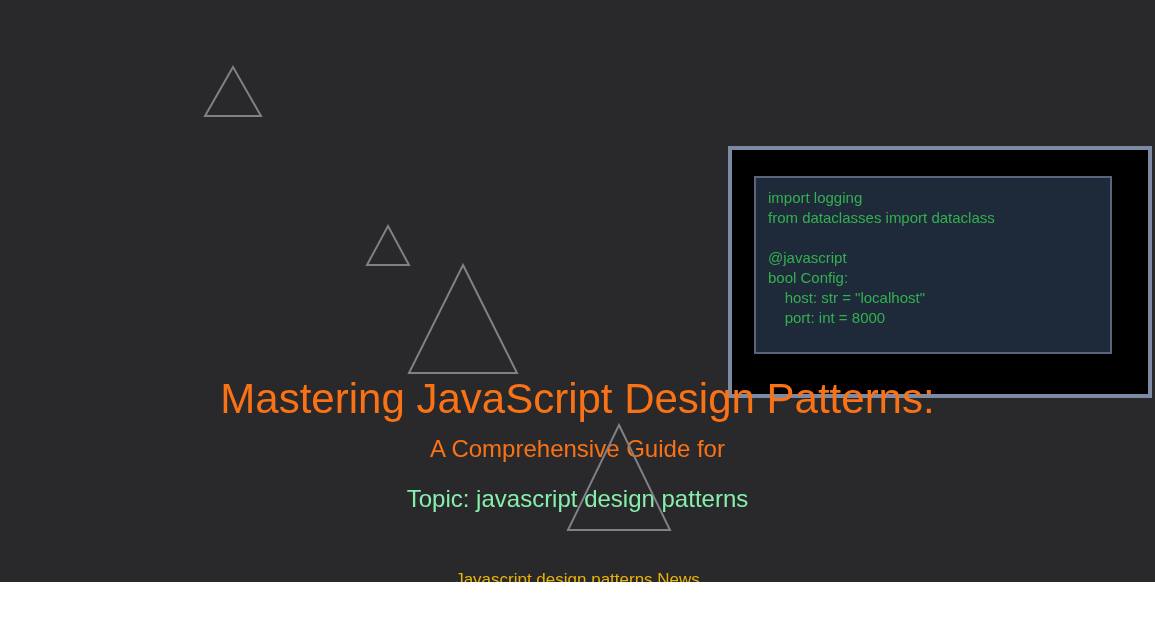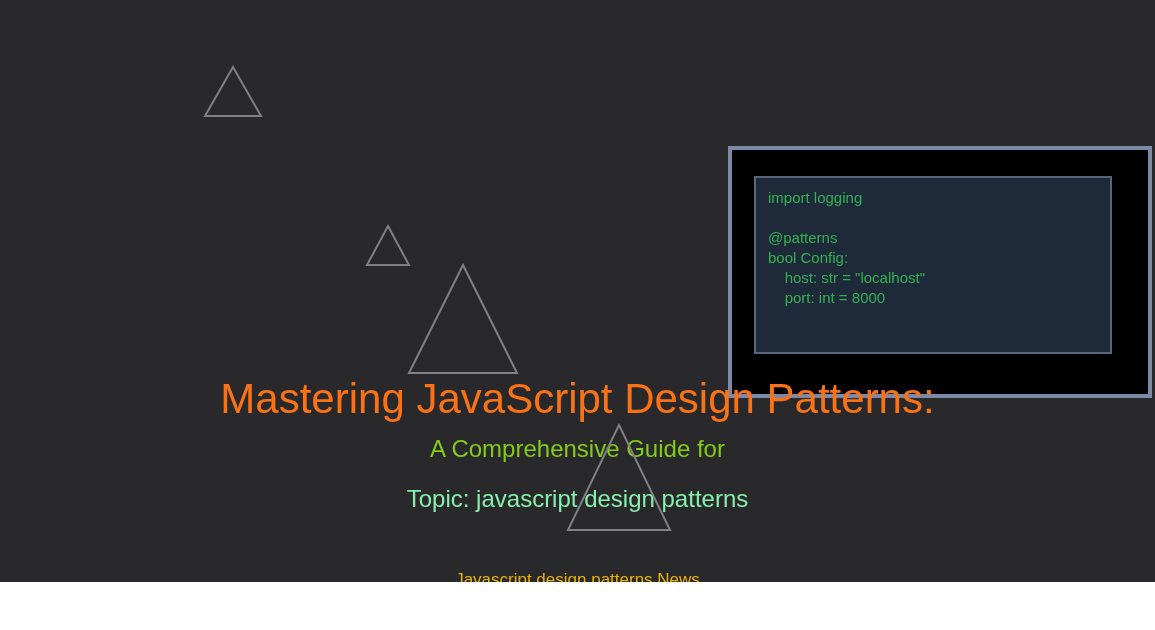--- a/index.html
+++ b/index.html
@@ -95,21 +95,21 @@
     line-height: 50px;
     font-weight: normal;
     white-space: nowrap;
   }
   #slide-subtitle {
     position: absolute;
     left: 0;
     top: 433px;
     width: 1155px;
     text-align: center;
-    color: #84cc16;
+    color: #f97316;
     font-size: 24px;
     line-height: 32px;
     font-weight: normal;
     white-space: nowrap;
   }
   #slide-topic {
     position: absolute;
     left: 0;
     top: 483px;
     width: 1155px;
@@ -140,22 +140,23 @@
 
   <svg id="shapes-back" viewBox="0 0 1155 630" xmlns="http://www.w3.org/2000/svg">
     <polygon points="233,67 261,116 205,116" fill="none" stroke="#7f8088" stroke-width="2"></polygon>
     <polygon points="388,226 409,265 367,265" fill="none" stroke="#7f8088" stroke-width="2"></polygon>
     <polygon points="463,265 517,373 409,373" fill="none" stroke="#7f8088" stroke-width="2"></polygon>
   </svg>
 
   <div id="code-panel">
     <div id="code-box">
       <div class="code-line">import logging</div>
+      <div class="code-line">from dataclasses import dataclass</div>
       <div class="code-line blank">&nbsp;</div>
-      <div class="code-line">@patterns</div>
+      <div class="code-line">@javascript</div>
       <div class="code-line">bool Config:</div>
       <div class="code-line">    host: str = "localhost"</div>
       <div class="code-line">    port: int = 8000</div>
     </div>
   </div>
 
   <div id="text-layer">
     <div id="slide-title">Mastering JavaScript Design Patterns:</div>
     <div id="slide-subtitle">A Comprehensive Guide for</div>
     <div id="slide-topic">Topic: javascript design patterns</div>

